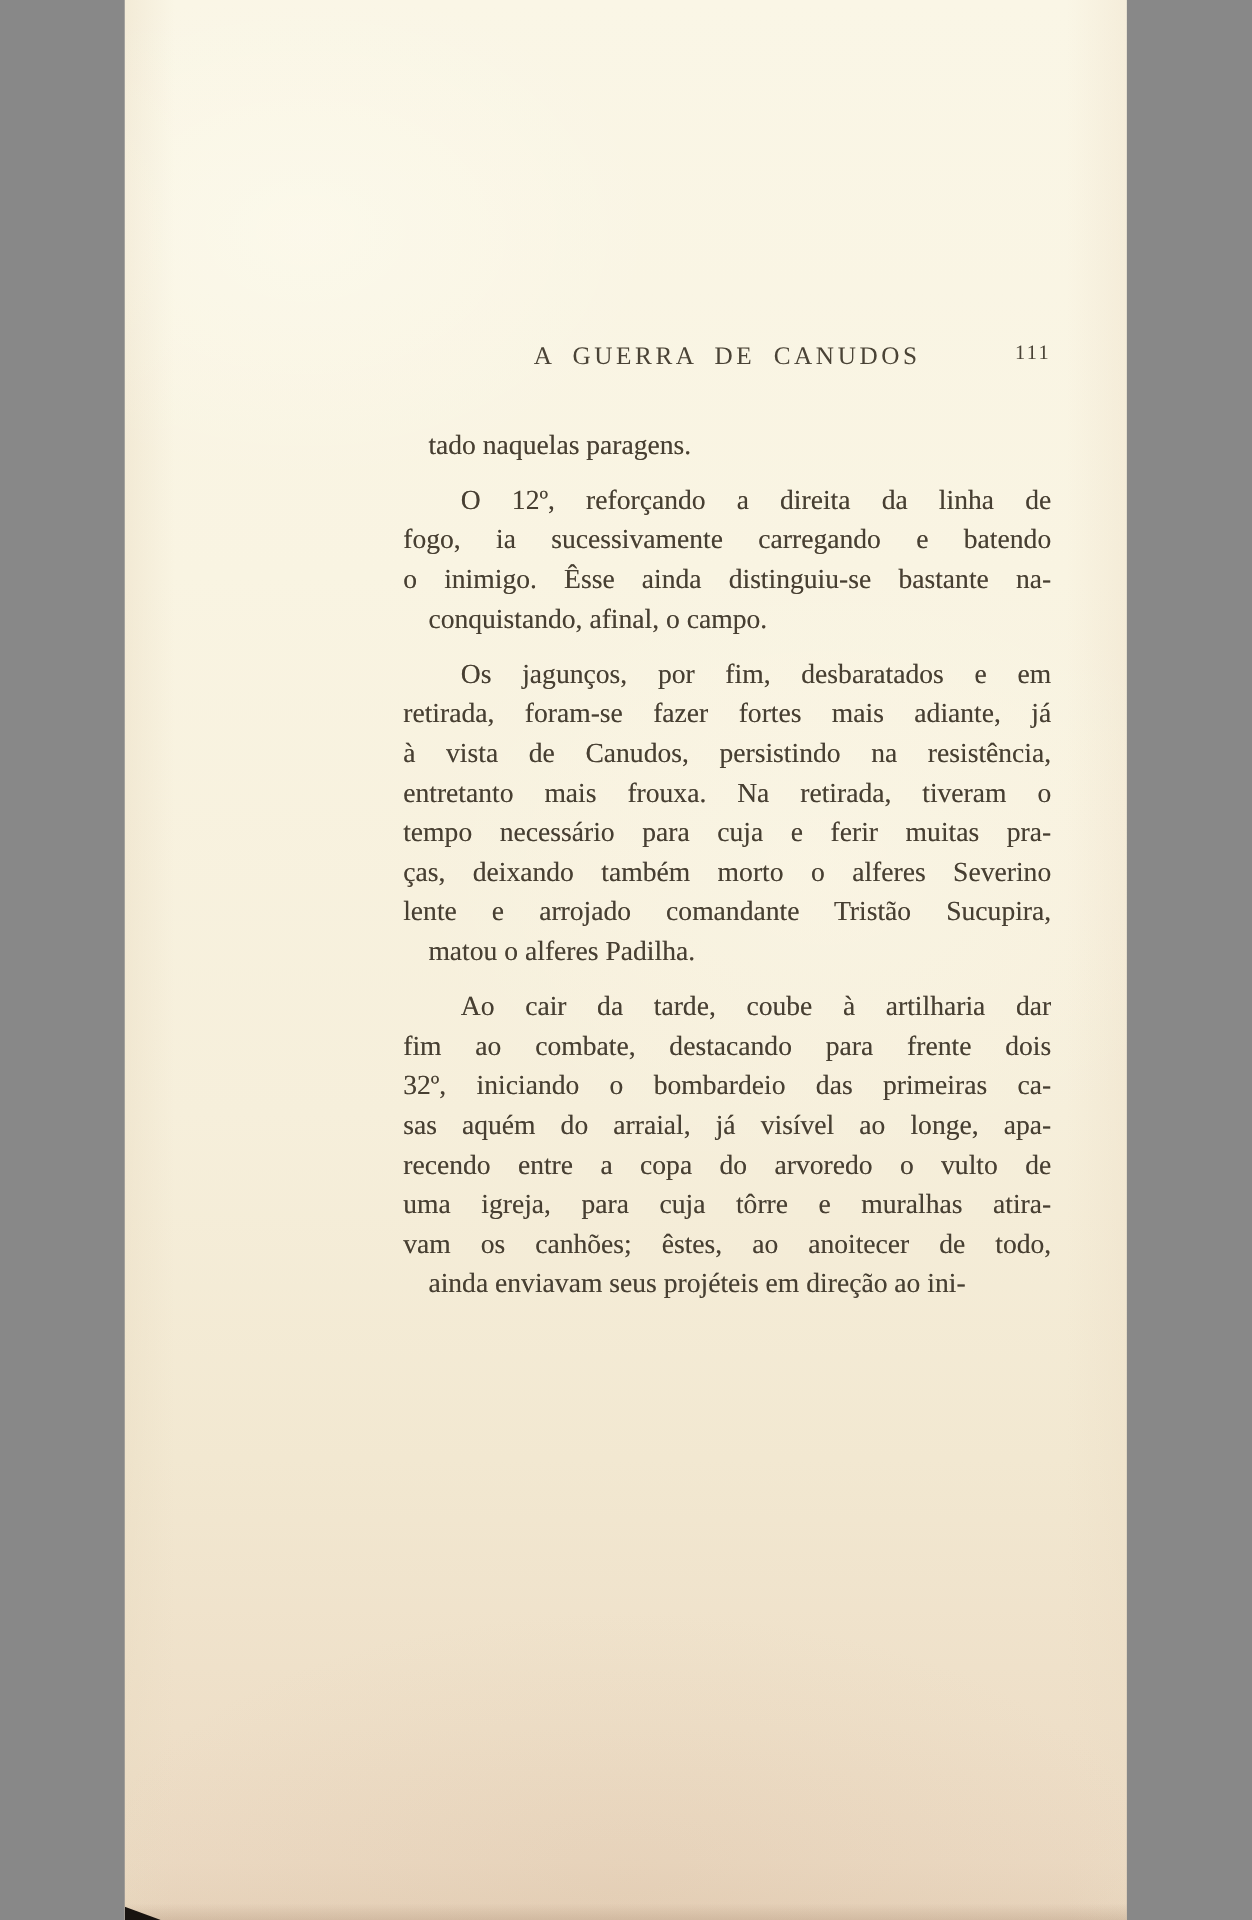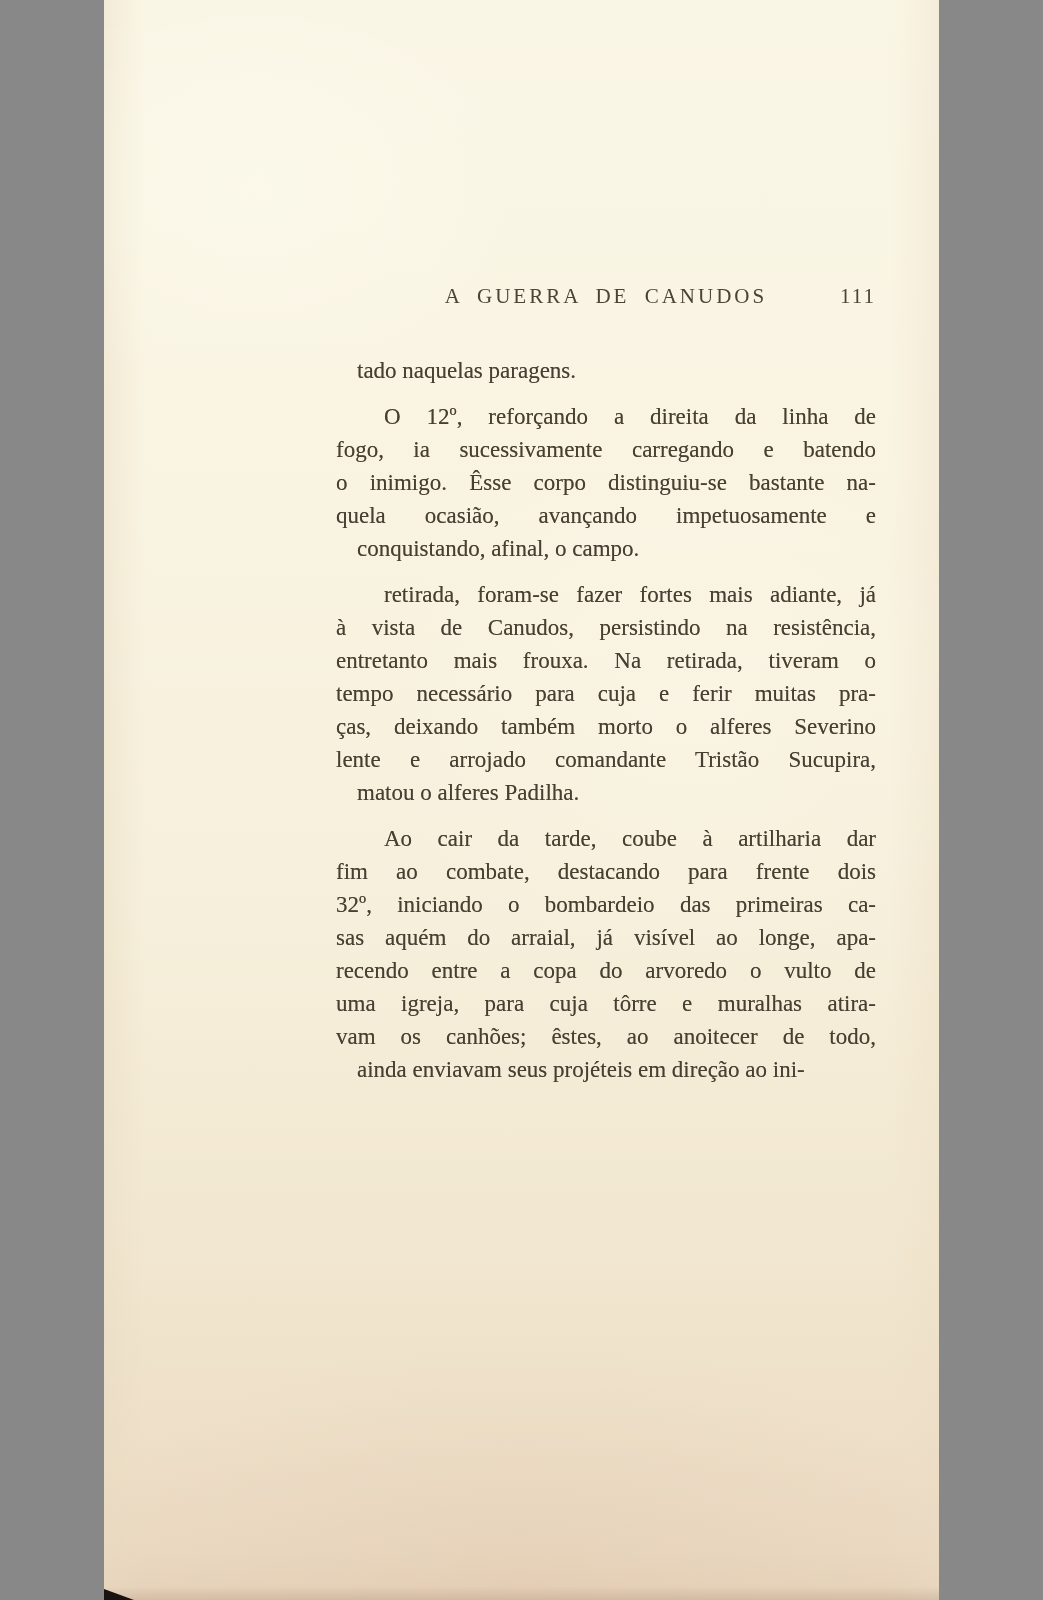--- a/index.html
+++ b/index.html
@@ -58,21 +58,21 @@
     left: 0; right: 0;
     text-align: center;
     font-size: 21px;
     letter-spacing: 3px;
     word-spacing: 7px;
     white-space: nowrap;
   }
   .page-number {
     position: absolute;
     right: 0; top: 0;
-    font-size: 21px;
+    font-size: 17px;
     letter-spacing: 2px;
   }
 
   .text-block {
     position: absolute;
     left: 232px;
     top: 354px;
     width: 540px;
     color: #473f32;
     font-size: 23px;
@@ -109,25 +109,25 @@
     <div class="page-number">111</div>
   </div>
 
   <div class="text-block">
       <div class="para">
         <div class="line">tado naquelas paragens.</div>
       </div>
       <div class="para indent">
         <div class="line">O 12º, reforçando a direita da linha de</div>
         <div class="line">fogo, ia sucessivamente carregando e batendo</div>
-        <div class="line">o inimigo. Êsse corpo distinguiu-se bastante na-</div>
-        <div class="line">quela ocasião, avançando impetuosamente e</div>
+        <div class="line">o inimigo. Êsse ainda distinguiu-se bastante na-</div>
         <div class="line">conquistando, afinal, o campo.</div>
       </div>
       <div class="para indent">
+        <div class="line">Os jagunços, por fim, desbaratados e em</div>
         <div class="line">retirada, foram-se fazer fortes mais adiante, já</div>
         <div class="line">à vista de Canudos, persistindo na resistência,</div>
         <div class="line">entretanto mais frouxa. Na retirada, tiveram o</div>
         <div class="line">tempo necessário para cuja e ferir muitas pra-</div>
         <div class="line">ças, deixando também morto o alferes Severino</div>
         <div class="line">lente e arrojado comandante Tristão Sucupira,</div>
         <div class="line">matou o alferes Padilha.</div>
       </div>
       <div class="para indent">
         <div class="line">Ao cair da tarde, coube à artilharia dar</div>

